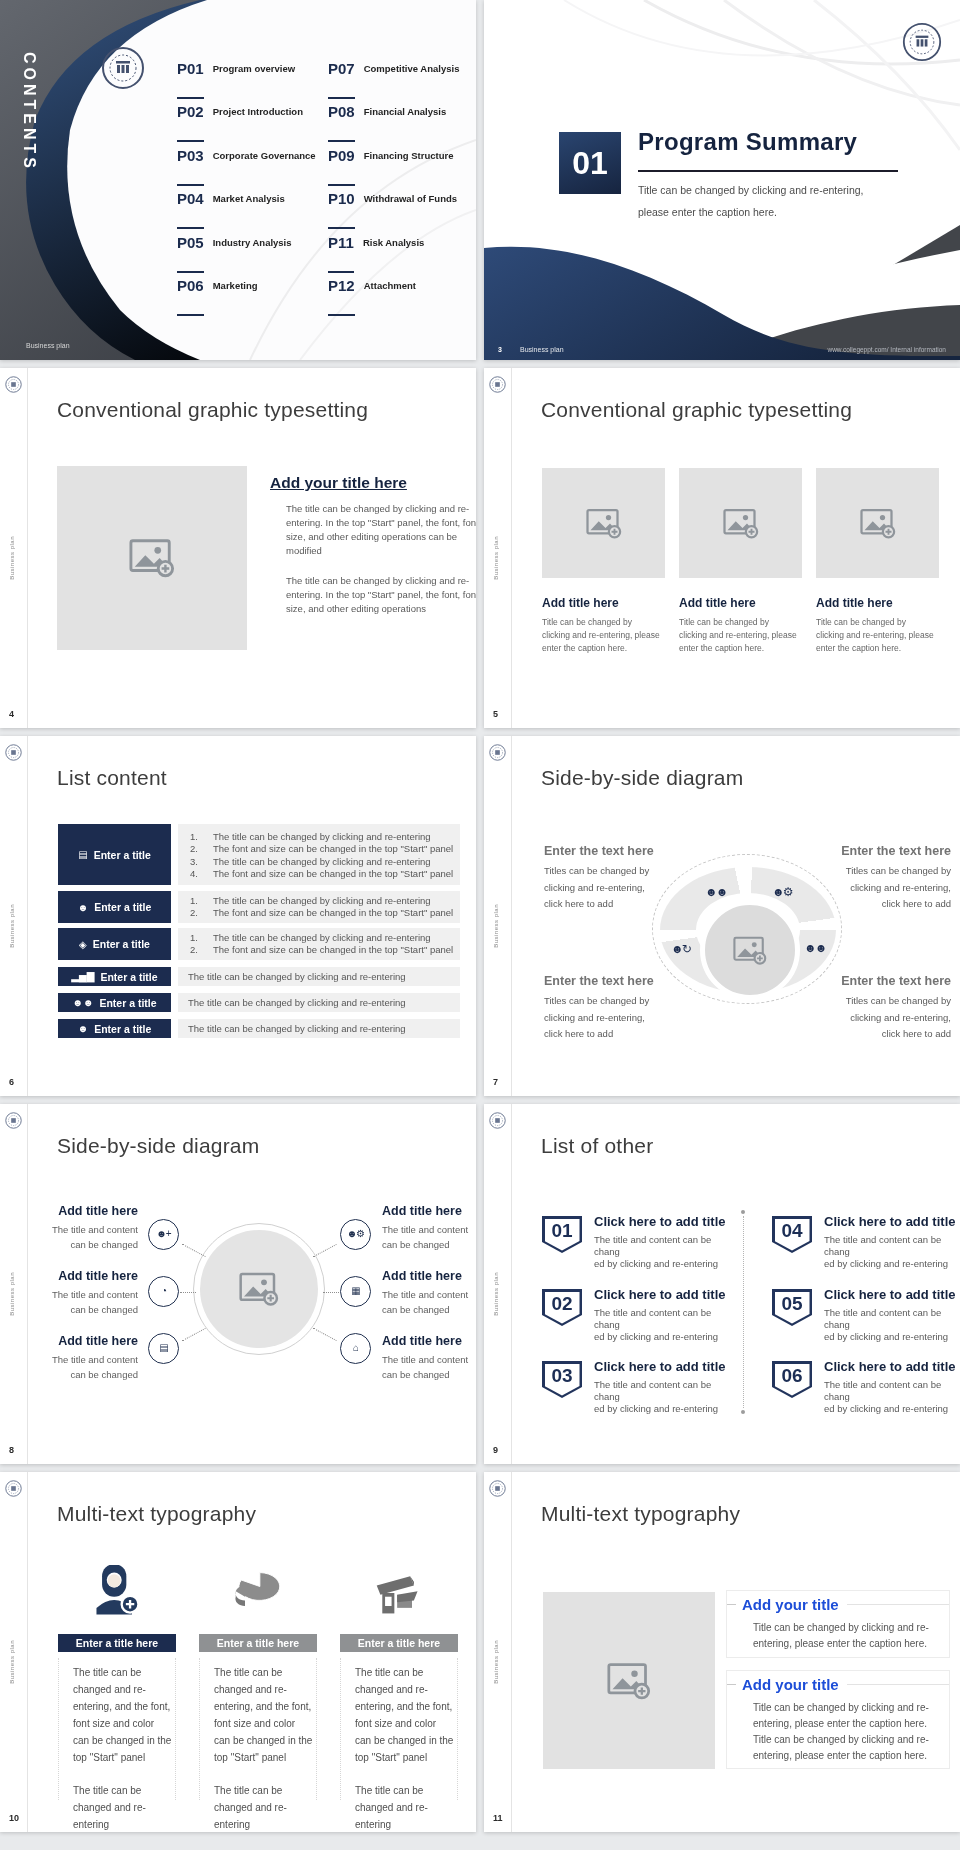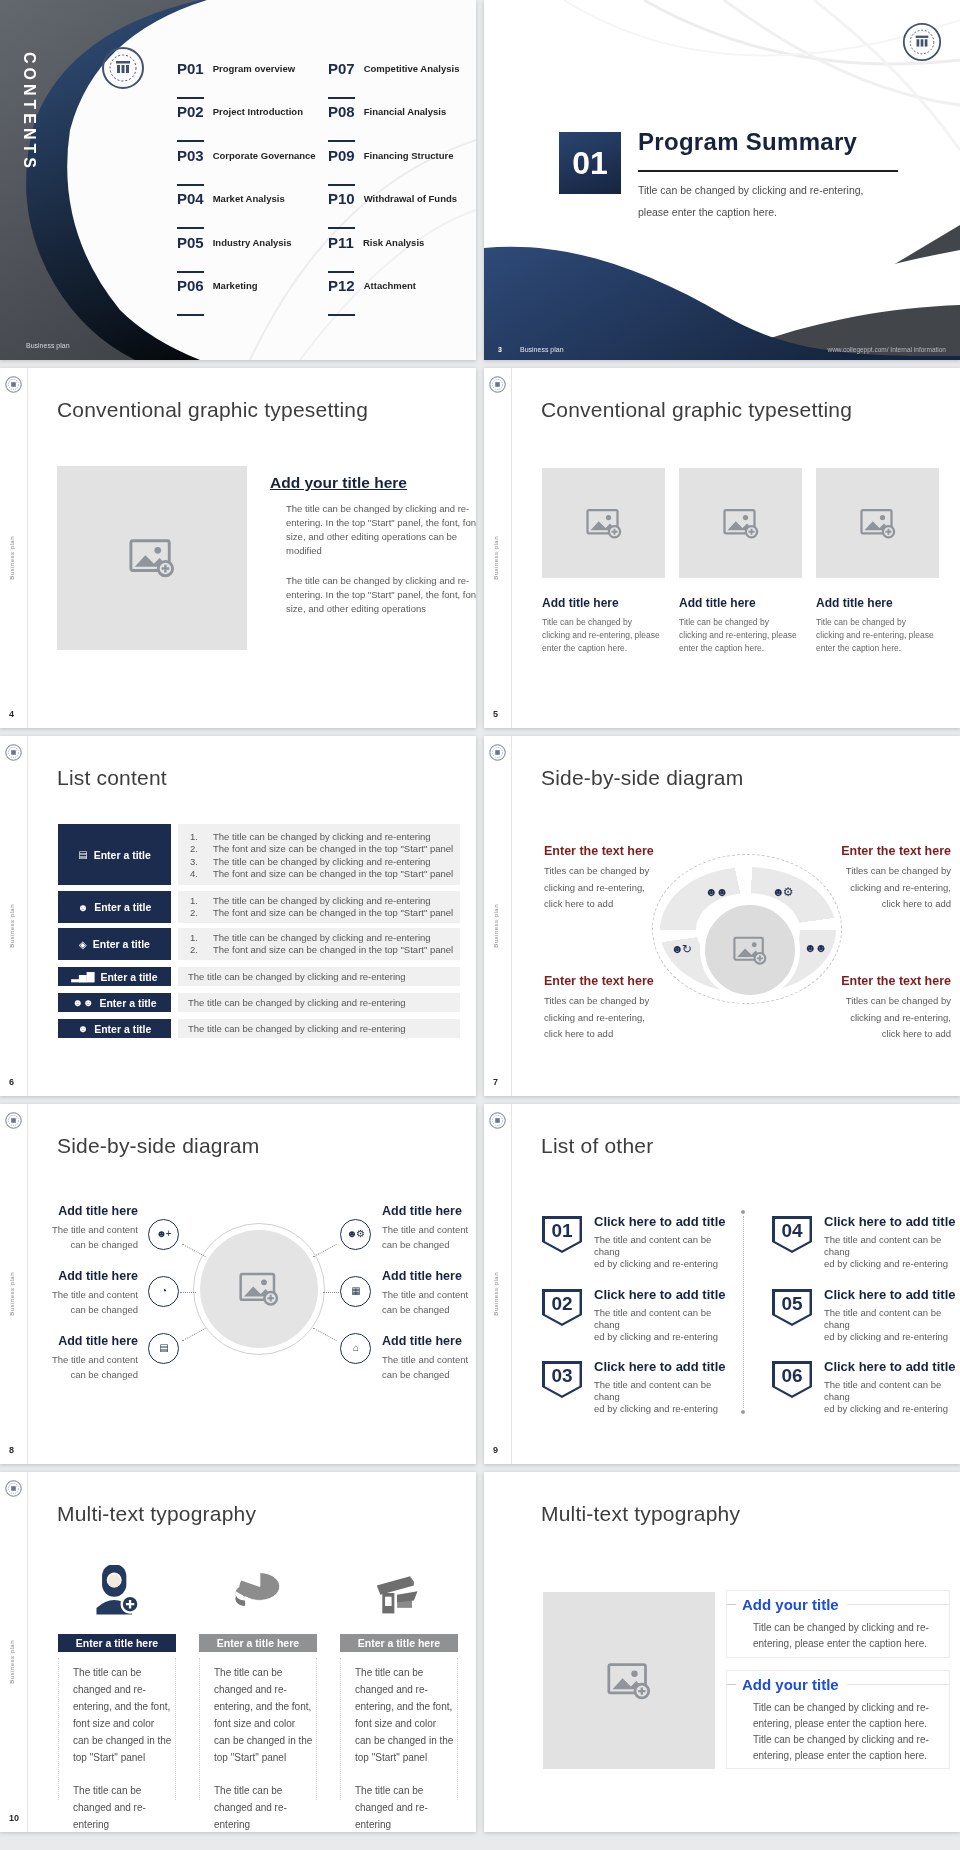--- a/index.html
+++ b/index.html
@@ -45,21 +45,21 @@
   .s6-ic { font-size:10px; margin-right:6px; }
   .s6-bl { font-weight:700; font-size:10.5px; }
   .s6-panel { position:absolute; left:178px; width:282px; background:#f0f0f0; color:#565656; font-size:9.5px; }
   .s6-panel .ln { display:flex; }
   .s6-panel .n { width:14px; margin-right:9px; text-align:left; }
   .s6-multi { padding:7px 6px 0 12px; }
   .s6-multi .ln { line-height:12.4px; }
   .s6-one { padding-left:10px; display:flex; align-items:center; }
 
   
-  .s7-bt { font-weight:700; font-size:12.5px; color:#7f1d1d; }
+  .s7-bt { font-weight:700; font-size:12.5px; color:#737373; }
   .s7-bc { font-size:9.5px; line-height:16.5px; color:#5a5a5a; margin-top:5px; }
   .s7-donut { position:absolute; left:176px; top:131px; width:176px; height:126px; border-radius:50%;
     background:conic-gradient(from -4deg,#fff 0 8deg,#e9e9e9 8deg 86deg,#fff 86deg 94deg,#e9e9e9 94deg 176deg,#fff 176deg 184deg,#e9e9e9 184deg 266deg,#fff 266deg 274deg,#e9e9e9 274deg 352deg,#fff 352deg 360deg); }
   .s7-hole { position:absolute; left:212px; top:157px; width:104px; height:74px; border-radius:50%; background:#fff; }
   .s7-inner { position:absolute; left:216px; top:164px; width:100px; height:100px; border-radius:50%; background:#dcdcdc; border:5px solid #fff; display:flex; align-items:center; justify-content:center; }
   .s7-dash { position:absolute; left:168px; top:118px; width:190px; height:150px; border:1px dashed #c6c6c6; border-radius:50%; }
   .s7-qic { position:absolute; font-size:12px; color:#1c2c4f; letter-spacing:-2px; }
 
   
   .s8-outer { position:absolute; left:193px; top:119px; width:132px; height:132px; border-radius:50%; border:1px solid #d0d0d0; background:#fff; }
@@ -586,20 +586,29 @@
         <div class="p1">The title can be changed and re-entering, and the font, font size and color can be changed in the top "Start" panel</div>
         <div class="p2">The title can be changed and re-entering</div>
       </div>
     <div class="s10-body" style="left:340px">
         <div class="p1">The title can be changed and re-entering, and the font, font size and color can be changed in the top "Start" panel</div>
         <div class="p2">The title can be changed and re-entering</div>
       </div>
   </div>
 
   <div class="slide">
+    <div class="rail">
+      <svg class="abs" style="left:5px;top:8px" width="17" height="17" viewBox="0 0 44 44">
+          <circle cx="22" cy="22" r="20" fill="none" stroke="#6a7690" stroke-width="2.5"></circle>
+          <circle cx="22" cy="22" r="13" fill="none" stroke="#6a7690" stroke-width="1.5" stroke-dasharray="3 3"></circle>
+          <rect x="16" y="16" width="12" height="12" fill="#6a7690"></rect>
+        </svg>
+      <div class="vlabel">Business plan</div>
+      <div class="pg">11</div>
+    </div>
     <div class="ctitle">Multi-text typography</div>
     <div class="ph" style="left:59px;top:120px;width:172px;height:177px">
         <svg width="44" height="38" viewBox="0 0 48 40">
           <rect x="2" y="2" width="40" height="31" rx="2" fill="none" stroke="#8f959b" stroke-width="3"></rect>
           <circle cx="30" cy="12" r="3.5" fill="#8f959b"></circle>
           <path d="M6 29 L17 17 L26 26 L32 20 L40 29 Z" fill="#8f959b"></path>
           <circle cx="38" cy="31" r="7.5" fill="#e2e2e2" stroke="#8f959b" stroke-width="3"></circle>
           <path d="M38 27 v8 M34 31 h8" stroke="#8f959b" stroke-width="2.5" fill="none"></path>
         </svg>
       </div>

